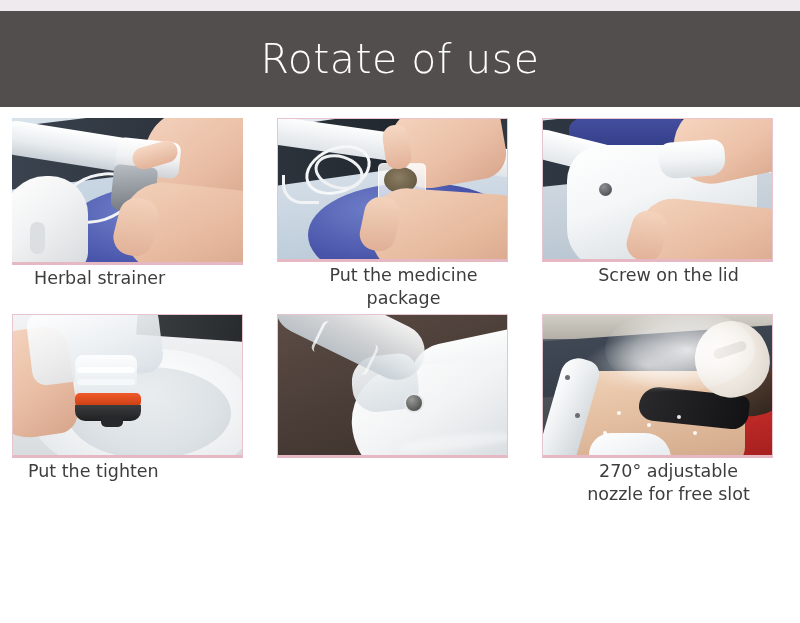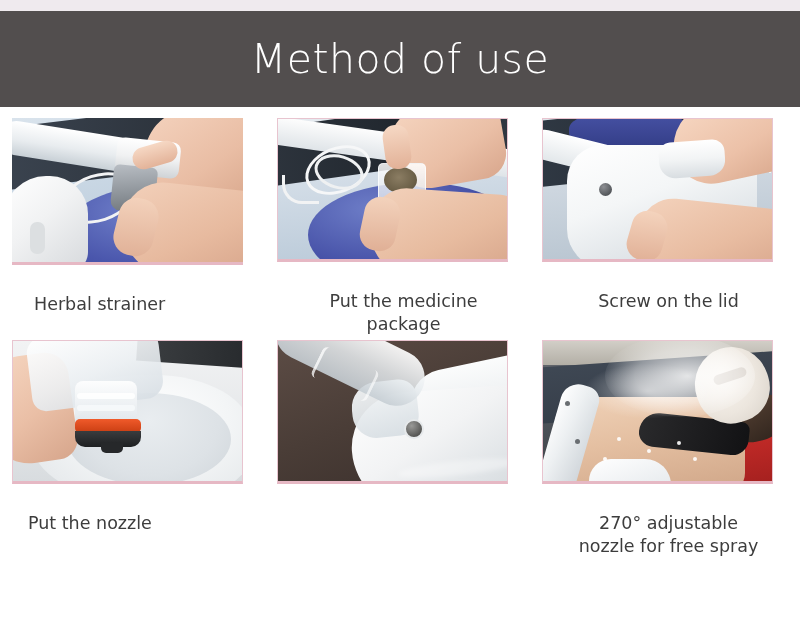--- a/index.html
+++ b/index.html
@@ -73,21 +73,21 @@
   .photo-frame.no-pink {
     border-bottom: 3px solid #e2d8c6;
   }
   .photo-frame.pinkbox {
     border: 1px solid #e8c4cf;
     border-bottom: 3px solid #e6b8c4;
     width: 229px;
     height: 140px;
   }
   .caption {
-    margin-top: 28px;
+    margin-top: 2px;
     font-size: 17.5px;
     color: #3d3d3d;
     line-height: 1.32;
     font-family: "DejaVu Sans", sans-serif;
     font-weight: 400;
   }
   .caption.center { text-align: center; }
   .caption.left   { text-align: left; padding-left: 22px; }
   .caption.indent { text-align: left; padding-left: 16px; }
   .caption-line { display: block; }
@@ -489,21 +489,21 @@
   .p6-spark { background: rgba(255,255,255,0.9); border-radius: 50%; width: 4px; height: 4px; }
 </style>
 </head>
 <body>
 
 <div class="page">
 
   <div class="top-strip"></div>
 
   <div class="header-banner">
-    <div class="header-title">Method of use</div>
+    <div class="header-title">Rotate of use</div>
   </div>
 
   <div class="steps-grid">
 
     <div class="step-cell">
       <div class="photo-frame p1">
         <div class="layer p1-dark-band"></div>
         <div class="layer p1-white-tube"></div>
         <div class="layer p1-blue-cushion"></div>
         <div class="layer p1-blue-sheen"></div>
@@ -570,21 +570,21 @@
         <div class="layer p4-hand"></div>
         <div class="layer p4-clear-body"></div>
         <div class="layer p4-clear-neck"></div>
         <div class="layer p4-thread1"></div>
         <div class="layer p4-thread2"></div>
         <div class="layer p4-orange"></div>
         <div class="layer p4-black"></div>
         <div class="layer p4-black-tab"></div>
       </div>
       <div class="caption indent">
-        <span class="caption-line">Put the nozzle</span>
+        <span class="caption-line">Put the tighten</span>
       </div>
     </div>
 
     <div class="step-cell">
       <div class="photo-frame pinkbox p5">
         <div class="layer p5-body2"></div>
         <div class="layer p5-body"></div>
         <div class="layer p5-joint"></div>
         <div class="layer p5-tube"></div>
         <div class="layer p5-tube-rings"></div>
@@ -610,18 +610,18 @@
         <div class="layer p6-steam"></div>
         <div class="layer p6-steam2"></div>
         <div class="layer p6-spark" style="left:74px;top:96px;"></div>
         <div class="layer p6-spark" style="left:104px;top:108px;"></div>
         <div class="layer p6-spark" style="left:134px;top:100px;"></div>
         <div class="layer p6-spark" style="left:150px;top:116px;"></div>
         <div class="layer p6-spark" style="left:60px;top:116px;"></div>
       </div>
       <div class="caption center">
         <span class="caption-line">270° adjustable</span>
-        <span class="caption-line">nozzle for free spray</span>
+        <span class="caption-line">nozzle for free slot</span>
       </div>
     </div>
 
   </div>
 </div>
 
 </body></html>

